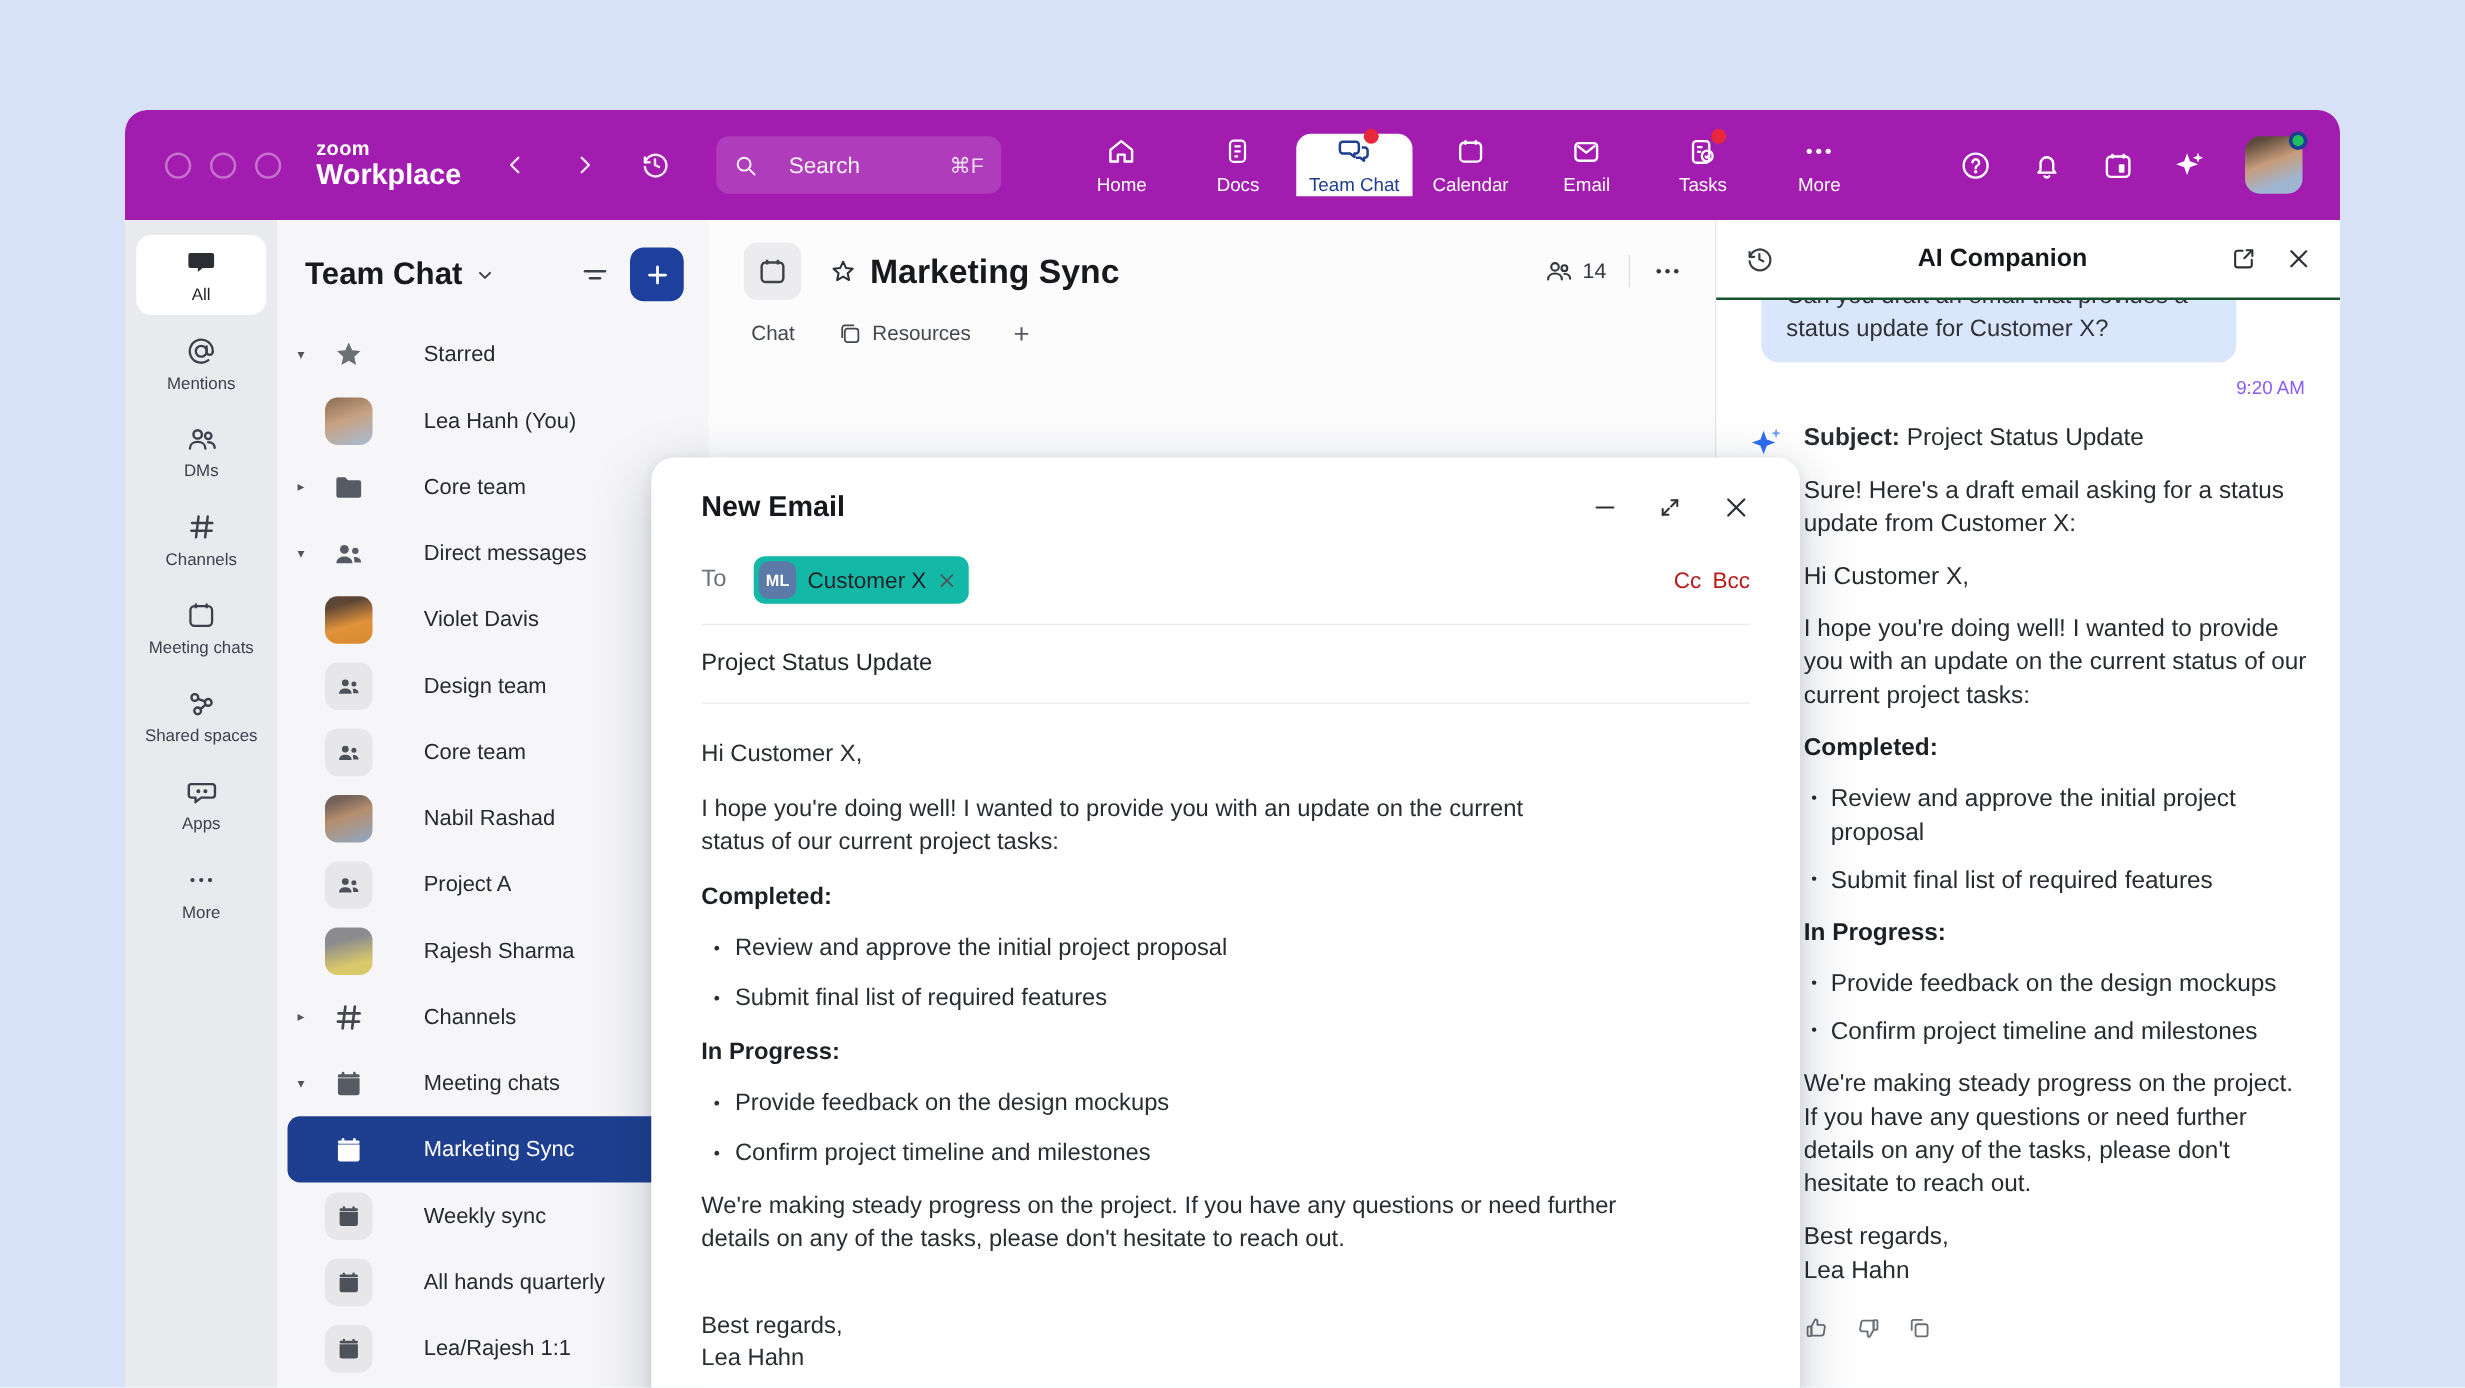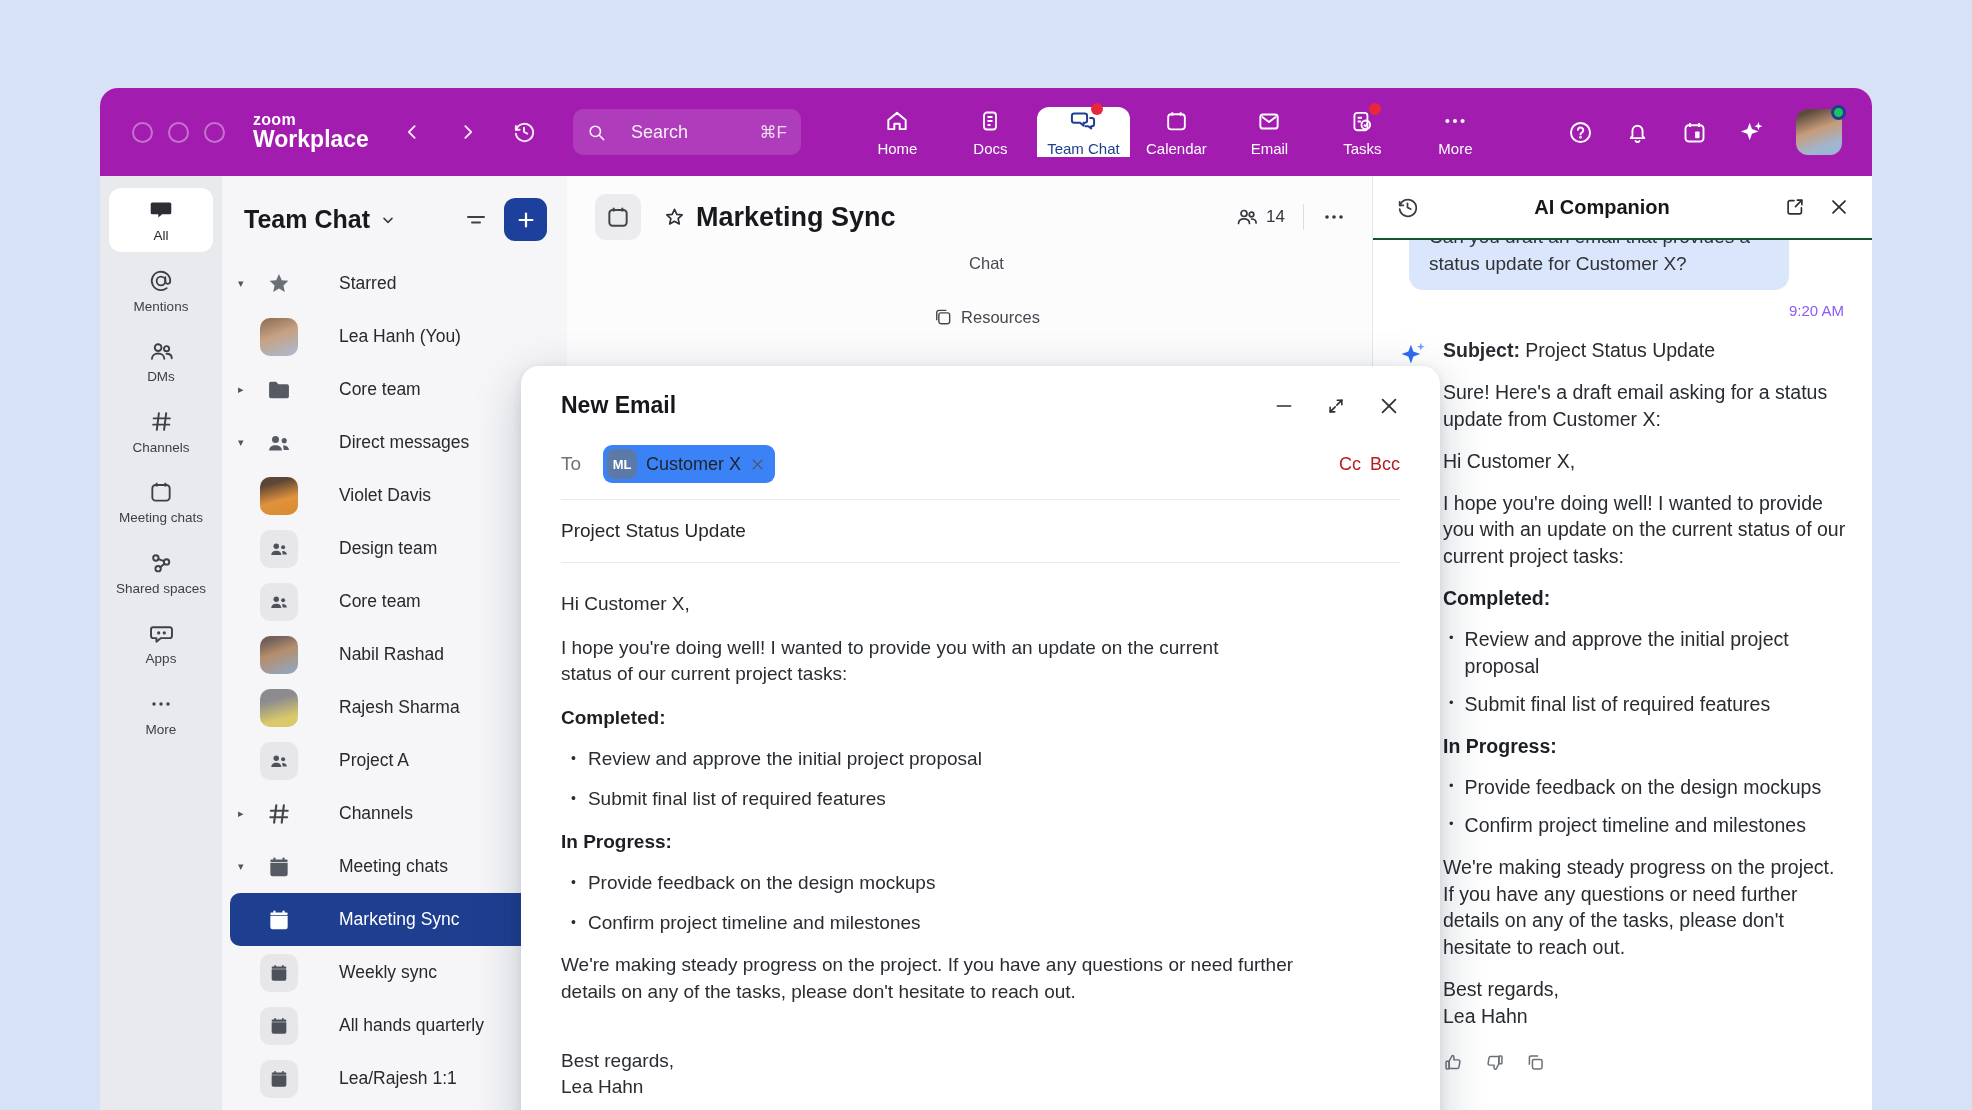--- a/index.html
+++ b/index.html
@@ -72,37 +72,37 @@
   
   .main-area { flex:1; background:#fcfcfd; display:flex; flex-direction:column; position:relative; }
   .main-header { display:flex; align-items:center; padding:18px 26px 8px 28px; }
   .mh-cal { width:46px; height:46px; border-radius:11px; background:#ececee; color:#3f444b;
     display:flex; align-items:center; justify-content:center; }
   .mh-star { margin-left:22px; color:#2c2f33; display:flex; }
   .mh-title { margin-left:10px; font-size:27px; font-weight:700; color:#17191c; }
   .mh-right { margin-left:auto; display:flex; align-items:center; gap:18px; color:#33373d; }
   .mh-count { display:flex; align-items:center; gap:7px; font-size:17px; }
   .mh-divider { width:1px; height:26px; background:#dcdee2; }
-  .main-tabs { display:flex; align-items:center; gap:34px; padding:6px 0 12px 34px; font-size:16.5px; color:#44484e;flex-direction:column; }
+  .main-tabs { display:flex; align-items:center; gap:34px; padding:6px 0 12px 34px; font-size:16.5px; color:#44484e; }
   .main-tab { display:flex; align-items:center; gap:8px; cursor:pointer; }
   .chat-bg { flex:1; position:relative; }
   .bg-msg { position:absolute; left:28px; bottom:-14px; display:flex; align-items:flex-end; gap:14px; }
   .bg-bubble { background:#e3e4e7; border-radius:14px 14px 14px 4px; padding:14px 20px 22px;
     font-size:18px; color:#3a3f45; }
 
   
   .modal { position:absolute; left:421px; top:278px; width:919px; height:820px; background:#fff;
     border-radius:18px; box-shadow:0 14px 48px rgba(20,30,60,.22), 0 2px 10px rgba(20,30,60,.10);
     padding:26px 40px 24px; display:flex; flex-direction:column; }
   .m-head { display:flex; align-items:center; }
   .m-title { font-size:23px; font-weight:700; color:#15171a; }
   .m-winbtns { margin-left:auto; display:flex; align-items:center; gap:32px; color:#2c2f33; }
   .m-to { display:flex; align-items:center; margin-top:26px; }
   .m-to-label { font-size:19px; color:#6e737a; margin-right:22px; }
-  .chip { display:flex; align-items:center; gap:9px; background:#3b82f6; border-radius:9px; padding:4px 10px 4px 4px; }
+  .chip { display:flex; align-items:center; gap:9px; background:#14b8a6; border-radius:9px; padding:4px 10px 4px 4px; }
   .chip-av { width:30px; height:30px; border-radius:8px; background:#5c7aa7; color:#fff; font-size:13px;
     font-weight:700; display:flex; align-items:center; justify-content:center; }
   .chip-name { font-size:18px; color:#1f2329; }
   .chip-x { color:#4d525a; display:flex; }
   .m-ccbcc { margin-left:auto; display:flex; gap:9px; font-size:18px; color:#b91c1c; }
   .m-hr { height:1px; background:#e9eaed; margin:16px 0; }
   .m-subject { font-size:19px; color:#23262a; padding:4px 0; }
   .m-body { font-size:19px; color:#292d32; line-height:1.4; margin-top:12px; flex:1; }
   .m-body p { margin-bottom:17px; }
   .m-body h4 { font-size:19px; font-weight:700; color:#1c1f23; margin-bottom:15px; }
@@ -465,34 +465,34 @@
             </span>
           <span class="cp-label">Core team</span>
         </div>
         <div class="cp-row">
           <span class="cp-caret"></span>
           <span class="cp-ic av3"></span>
           <span class="cp-label">Nabil Rashad</span>
         </div>
         <div class="cp-row">
           <span class="cp-caret"></span>
-          <span class="cp-ic av4"></span>
-          <span class="cp-label">Rajesh Sharma</span>
-        </div>
-        <div class="cp-row">
-          <span class="cp-caret"></span>
           <span class="cp-ic gbox">
               <svg class="ic" width="22" height="22" viewBox="0 0 24 24" fill="#4d525a">
                 <circle cx="9" cy="9" r="3"></circle>
                 <path d="M3.5 18.5 c0 -3 2.5 -4.6 5.5 -4.6 s5.5 1.6 5.5 4.6 Z"></path>
                 <circle cx="16.5" cy="10" r="2.2"></circle>
                 <path d="M15.5 14.2 c2.8 -.3 5 1.3 5 3.8 h-4.5"></path>
               </svg>
             </span>
           <span class="cp-label">Project A</span>
+        </div>
+        <div class="cp-row">
+          <span class="cp-caret"></span>
+          <span class="cp-ic av4"></span>
+          <span class="cp-label">Rajesh Sharma</span>
         </div>
         <div class="cp-row">
           <span class="cp-caret">▸</span>
           <span class="cp-ic plain">
               <svg class="ic" width="26" height="26" viewBox="0 0 24 24" fill="none" stroke="#44484e" stroke-width="2" stroke-linecap="round">
                 <line x1="9.5" y1="4" x2="7.5" y2="20"></line>
                 <line x1="16.5" y1="4" x2="14.5" y2="20"></line>
                 <line x1="4.5" y1="9" x2="20" y2="9"></line>
                 <line x1="4" y1="15" x2="19.5" y2="15"></line>
               </svg>

